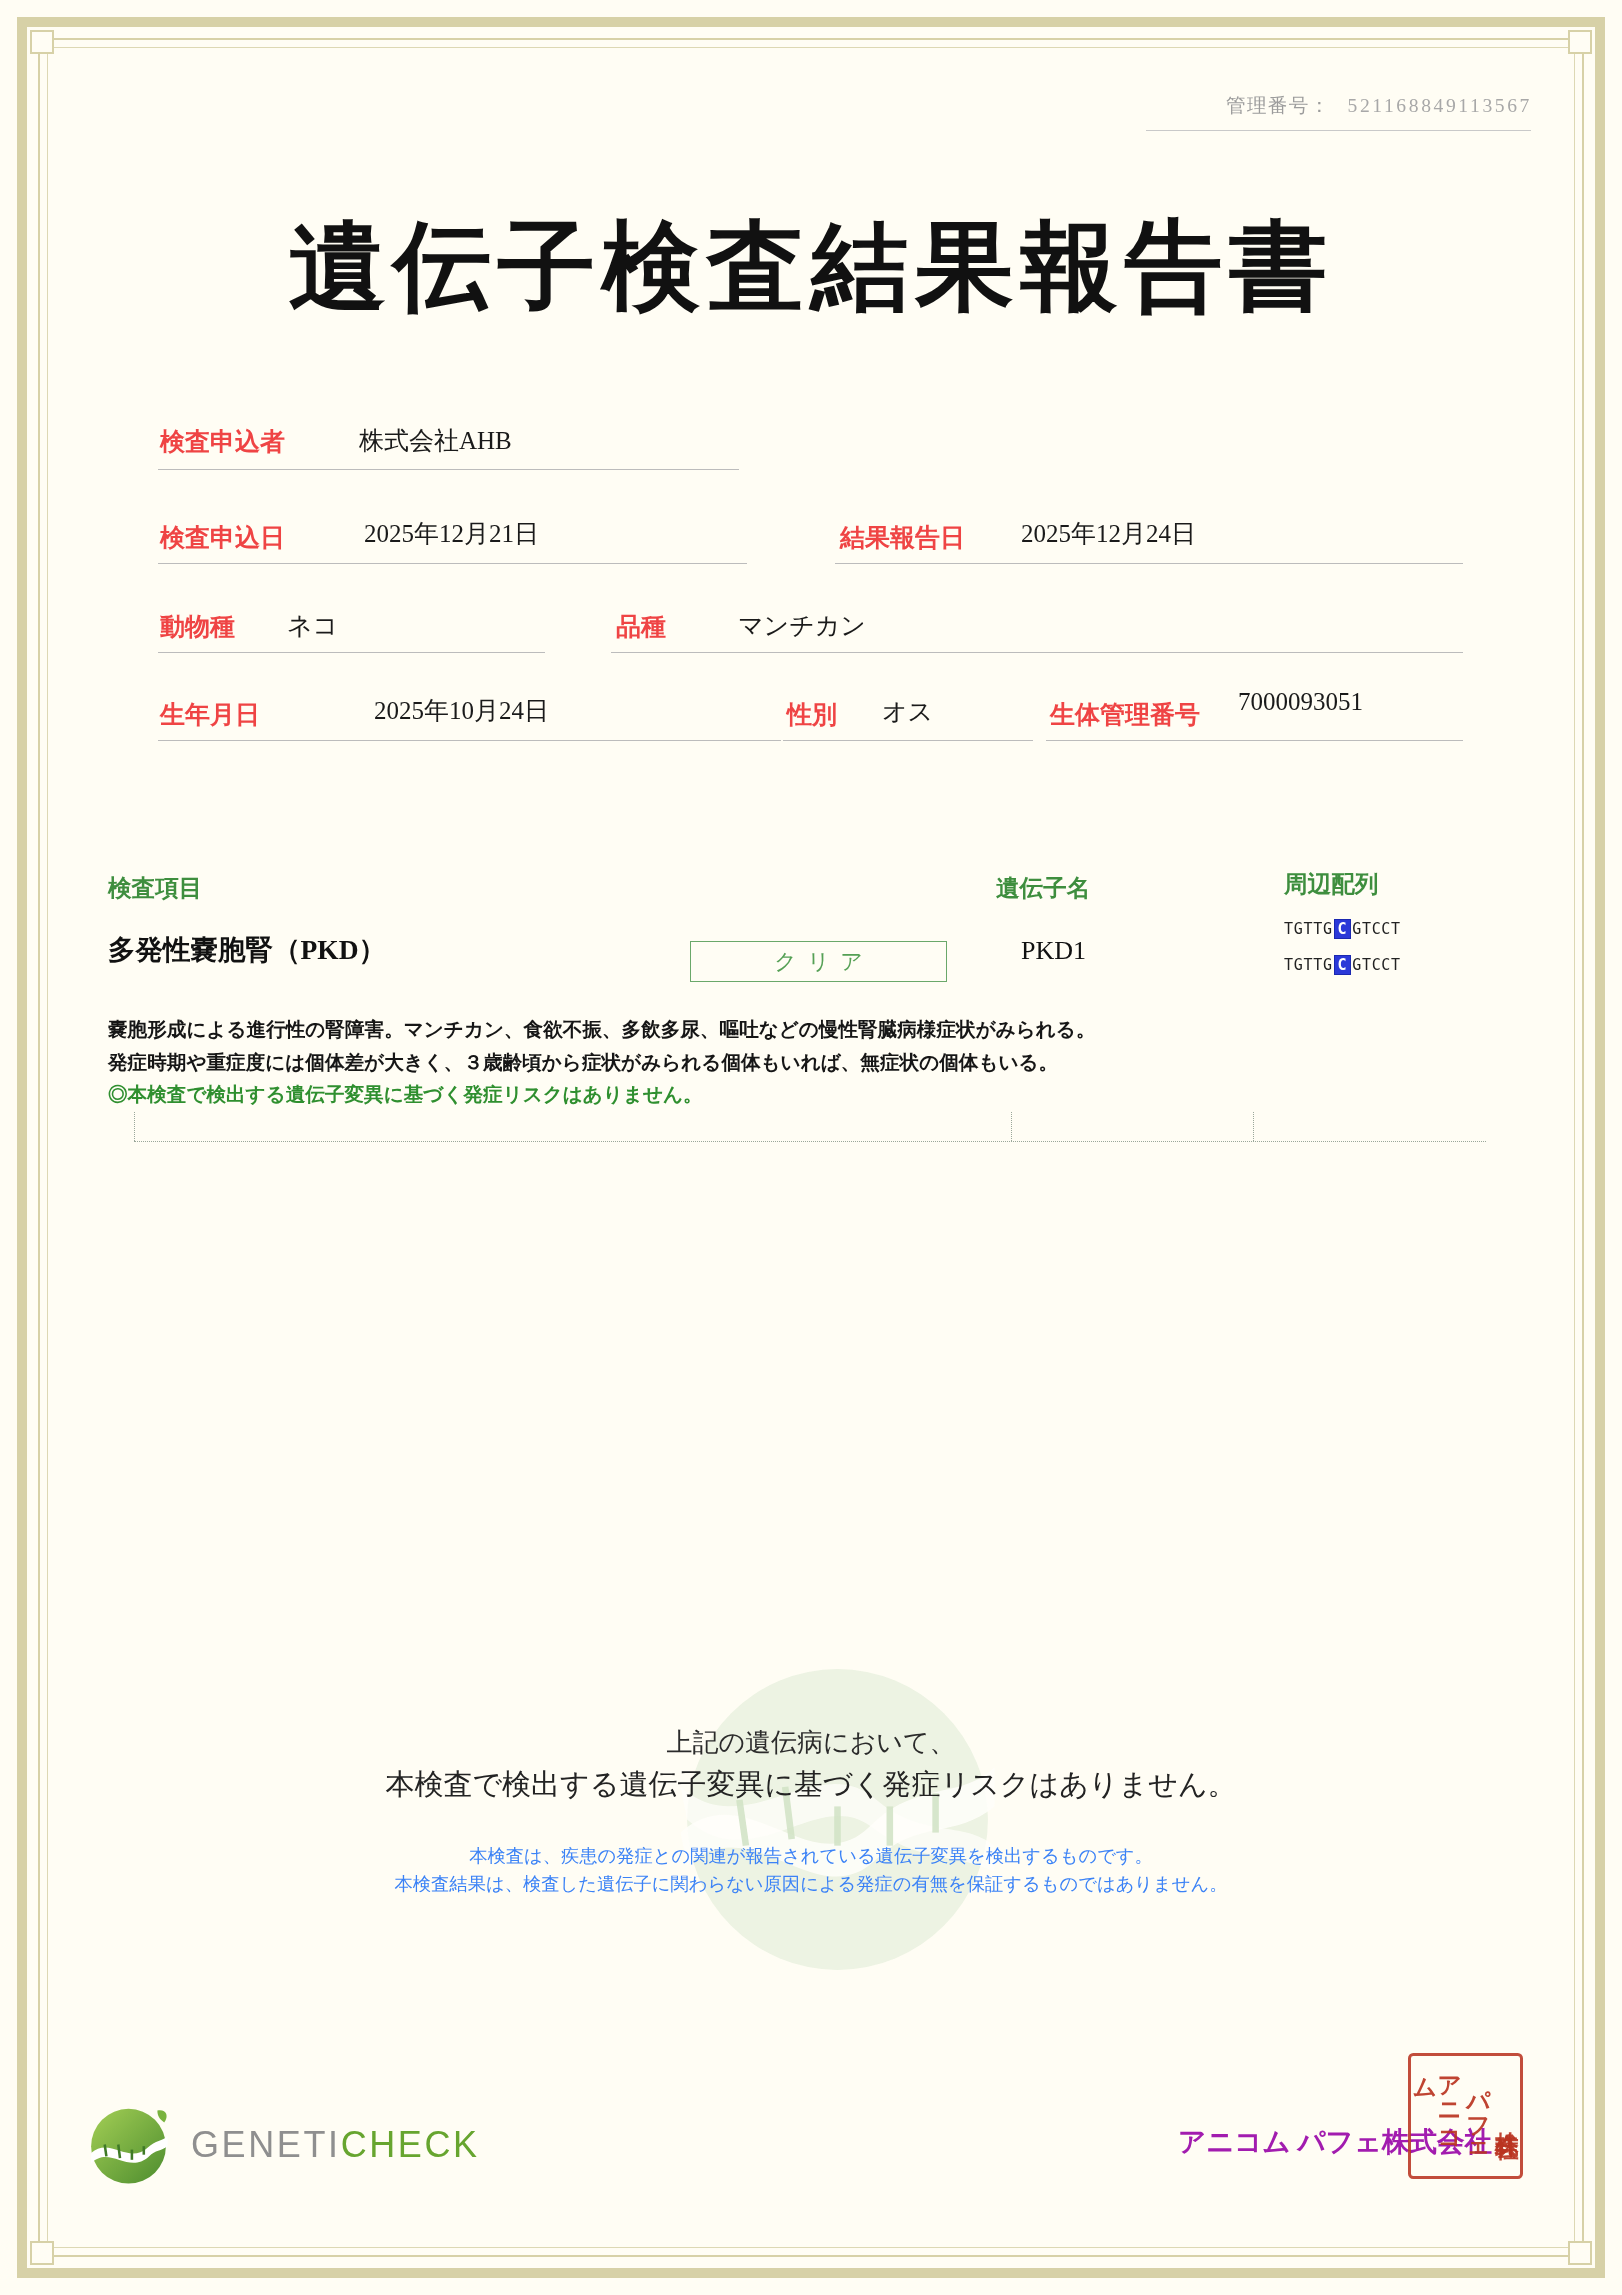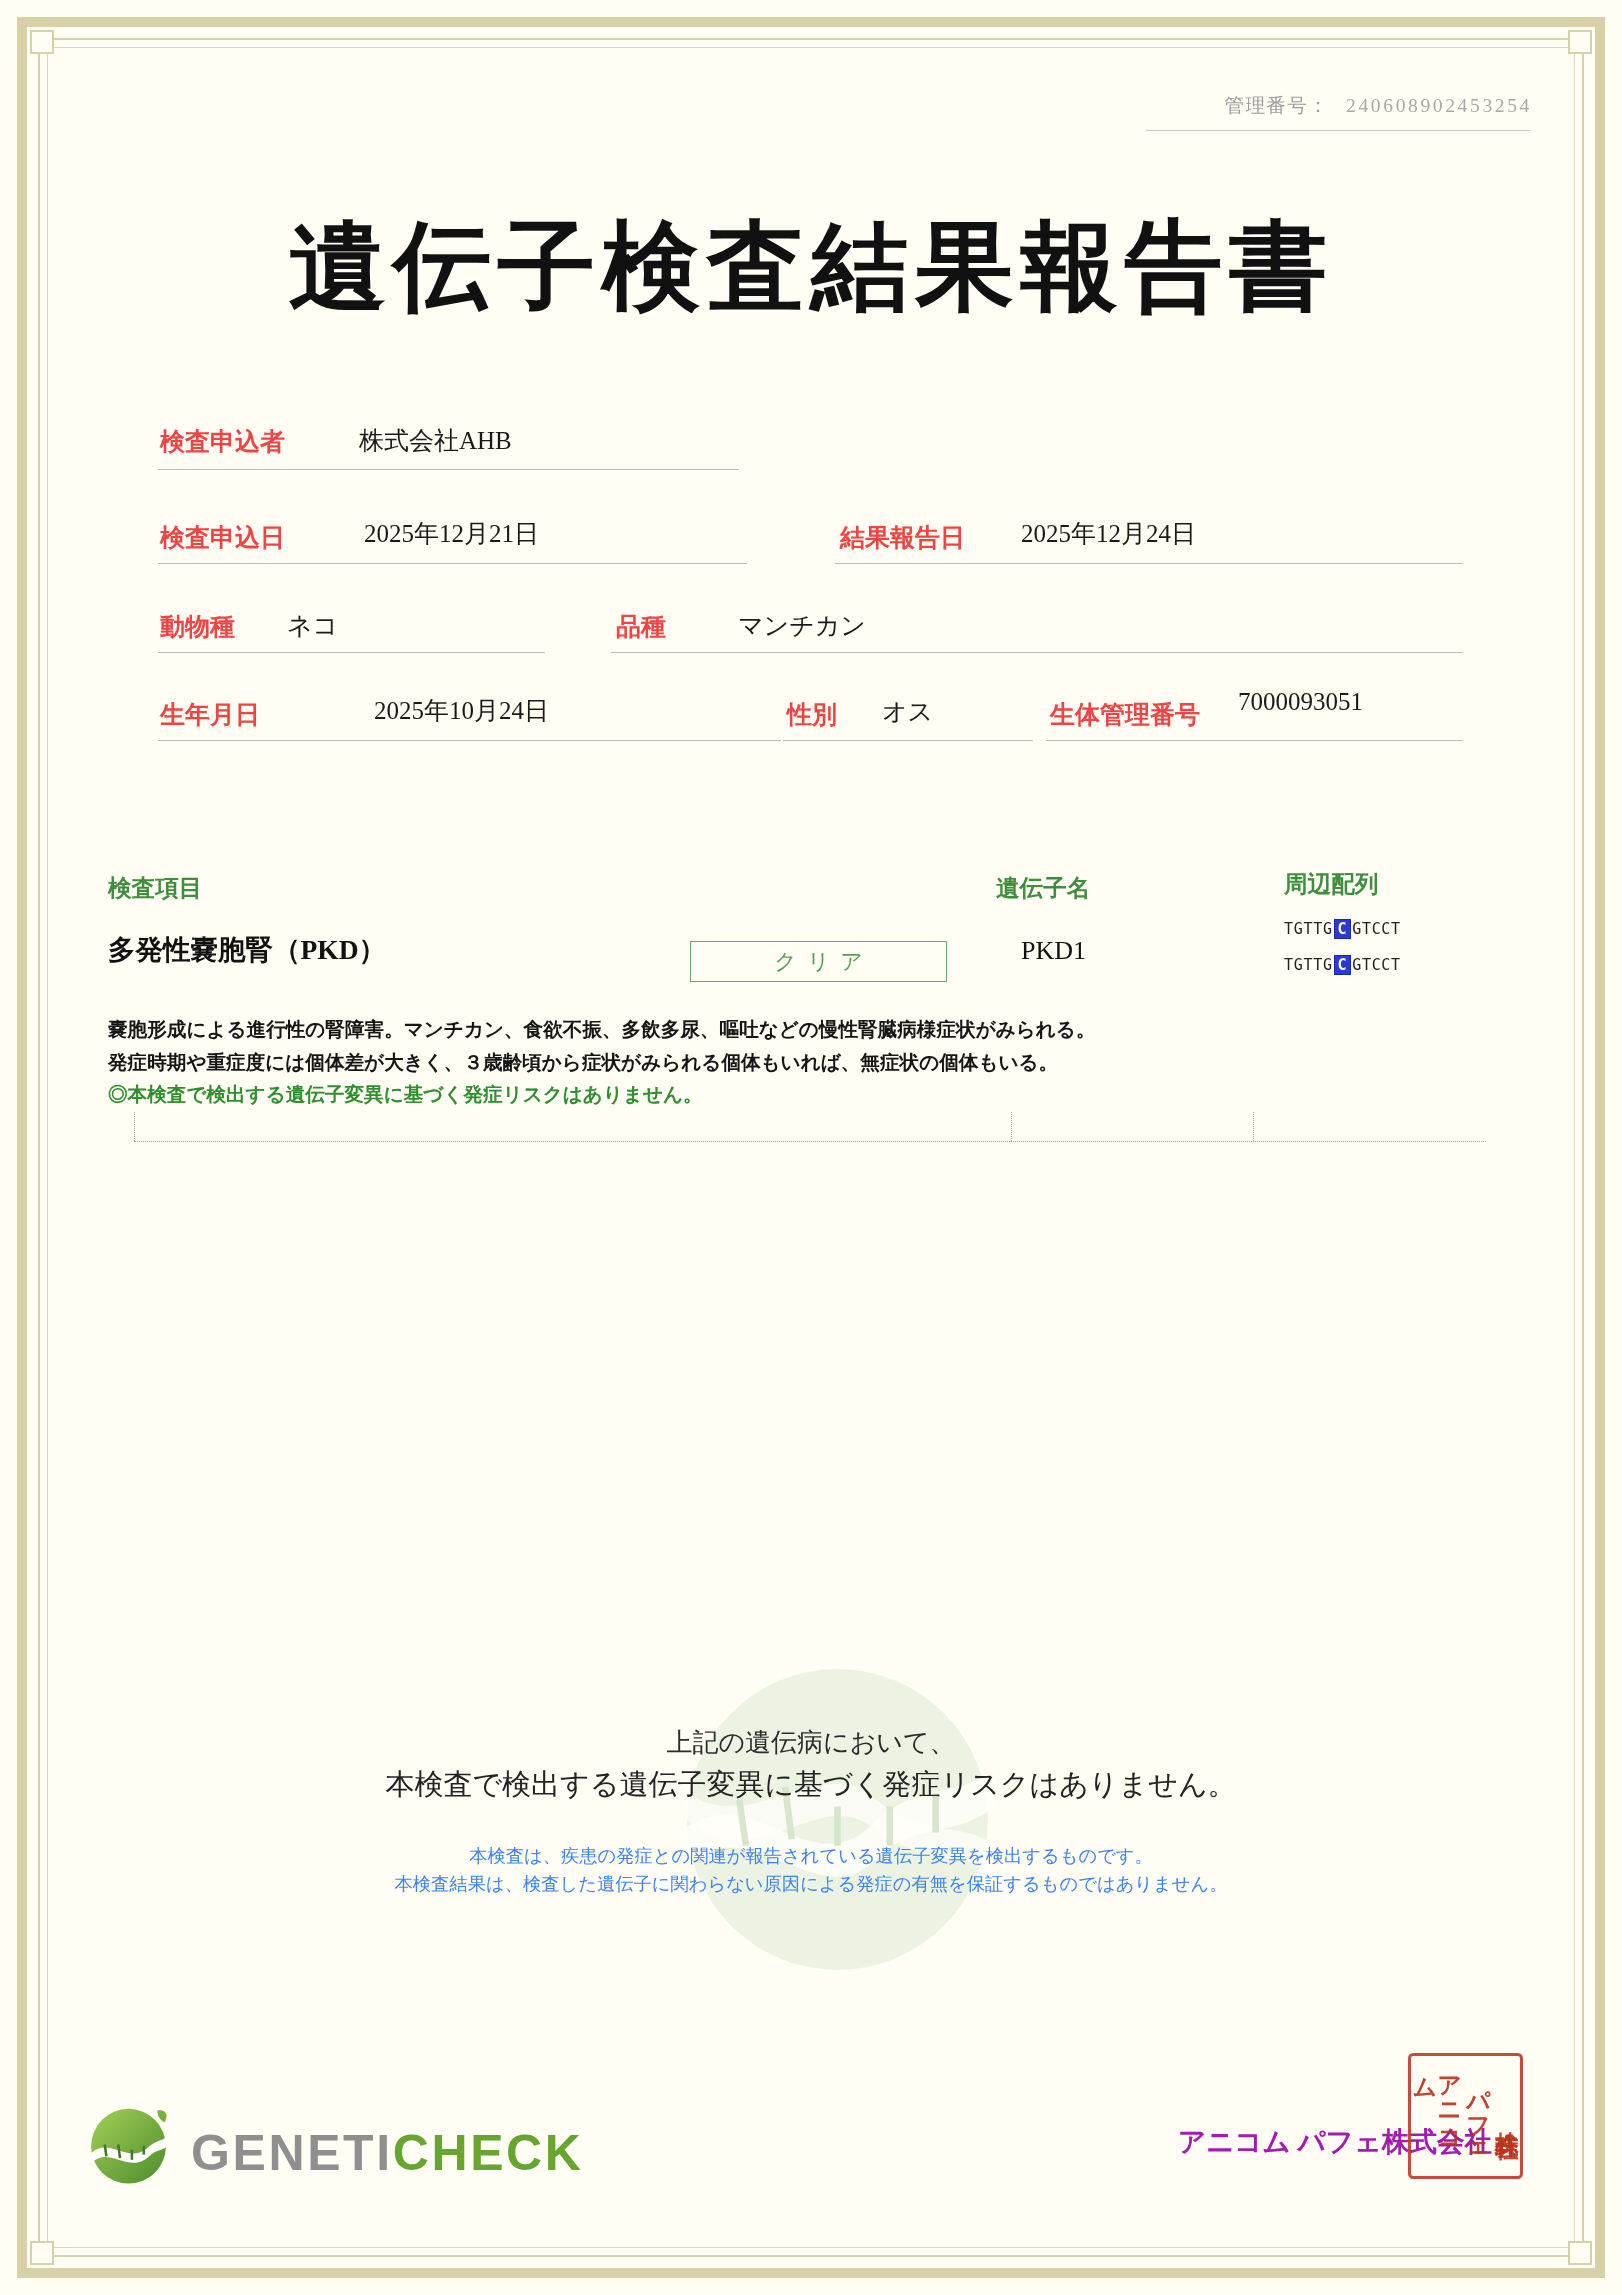--- a/index.html
+++ b/index.html
@@ -31,21 +31,21 @@
   .seq .variant{display:inline-block;background:#2b39d8;color:#ffffff;font-weight:bold;padding:0 2.6px;margin:0 1.3px;border:0.7px solid #1b28b0;}
   .desc{font-size:19.6px;font-weight:700;color:#161616;}
   .note{font-size:19.6px;font-weight:700;color:#2f8f2f;}
   .dotted-row{border-bottom:1.3px dotted #9aa79a;}
   .dotted-v{width:0;border-left:1.3px dotted #9aa79a;}
   
   .sum1{left:0;right:0;text-align:center;font-family:"Liberation Sans",sans-serif;font-size:26px;color:#2b2b2b;}
   .sum2{left:0;right:0;text-align:center;font-family:"Liberation Sans",sans-serif;font-size:29px;color:#232323;}
   .sumd{left:0;right:0;text-align:center;font-family:"Liberation Sans",sans-serif;font-size:18.3px;color:#3b82f6;}
   
-  .logotype{font-family:"Liberation Sans",sans-serif;font-size:50px;letter-spacing:2.6px;font-weight:700;}
+  .logotype{font-family:"Liberation Sans",sans-serif;font-size:36px;letter-spacing:2.6px;font-weight:400;}
   .logotype .g1{color:#8f8f8f;}
   .logotype .g2{color:#67a52f;}
   .company{font-size:27.5px;font-weight:700;color:#a21caf;}
   .seal{width:115px;height:126px;border:3.9px solid rgba(186,52,33,0.88);border-radius:5.2px;display:flex;flex-direction:row;justify-content:center;align-items:center;gap:3.9px;padding:3.9px;box-sizing:border-box;background:rgba(255,255,255,0.0);}
   .seal .col{writing-mode:vertical-rl;text-orientation:upright;font-size:23.6px;line-height:1.05;font-weight:700;color:rgba(186,52,33,0.92);letter-spacing:1.3px;}
   .wm{opacity:0.55;}
 </style>
 </head>
 <body>
 
@@ -53,21 +53,21 @@
 
   <div class="frame-band"></div>
   <div class="frame-line1"></div>
   <div class="frame-line2"></div>
   <div class="corner" style="left:30px;top:30px;"></div>
   <div class="corner" style="right:30px;top:30px;"></div>
   <div class="corner" style="left:30px;bottom:30px;"></div>
   <div class="corner" style="right:30px;bottom:30px;"></div>
 
   <div class="abs ctrl" style="left:1139px;top:92px;width:393px;text-align:right;">
-    <span>管理番号：</span><span class="num">240608902453254</span>
+    <span>管理番号：</span><span class="num">521168849113567</span>
   </div>
   <div class="abs ctrl-line" style="left:1146px;top:130px;width:385px;"></div>
 
   <div class="abs title" style="top:202px;">遺伝子検査結果報告書</div>
 
   <div class="abs flabel" style="left:160px;top:425px;">検査申込者</div>
   <div class="abs fvalue" style="left:359px;top:424px;">株式会社AHB</div>
   <div class="abs uline" style="left:158px;top:469px;width:581px;"></div>
 
   <div class="abs flabel" style="left:160px;top:521px;">検査申込日</div>

